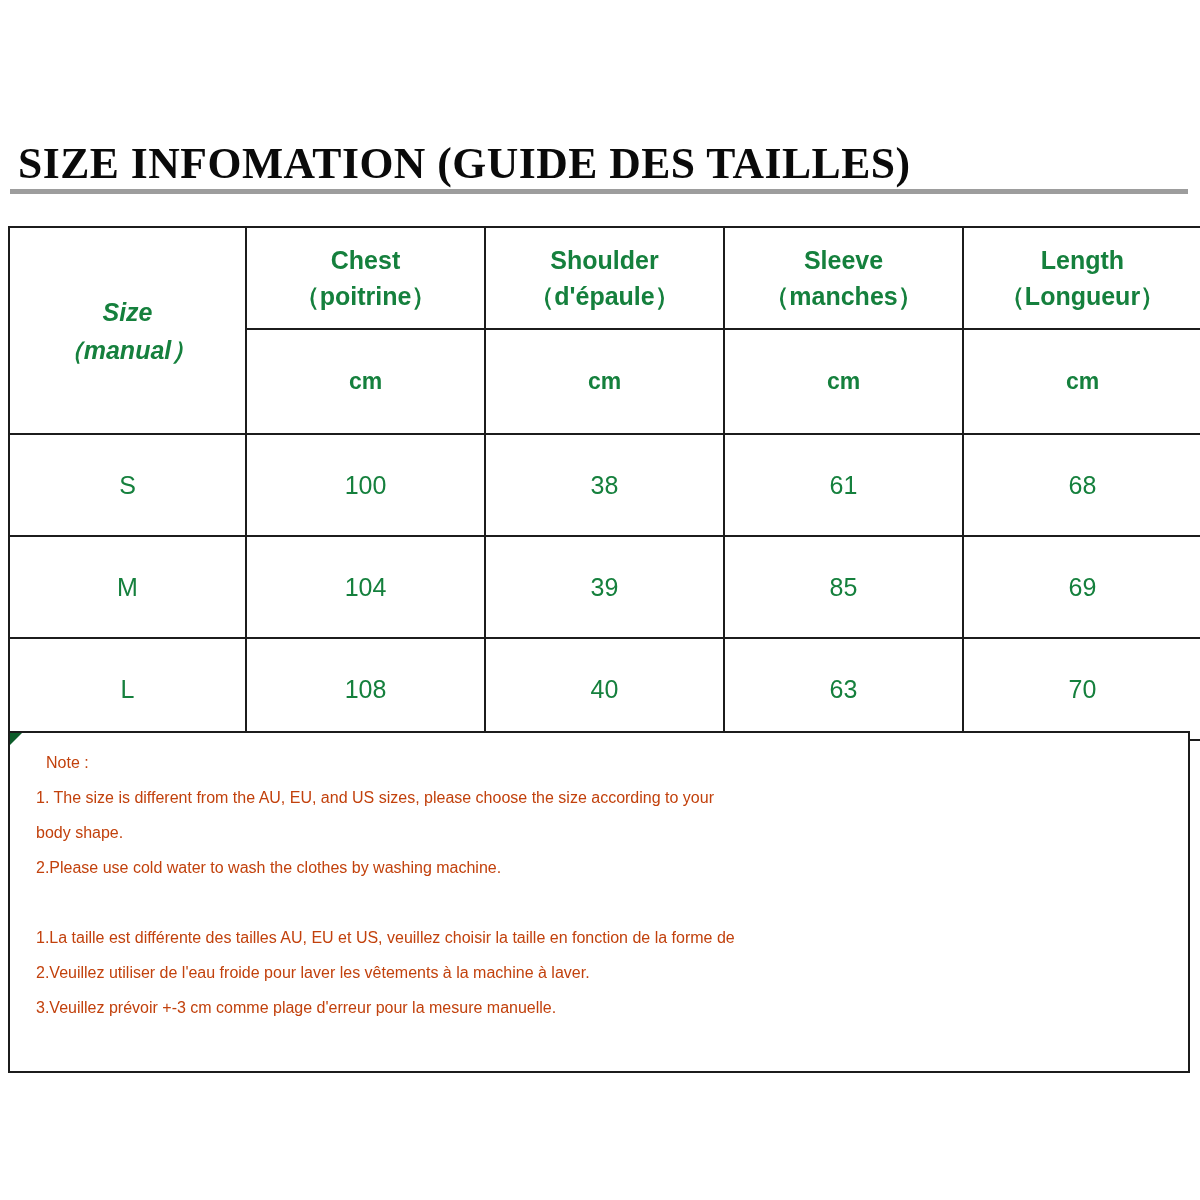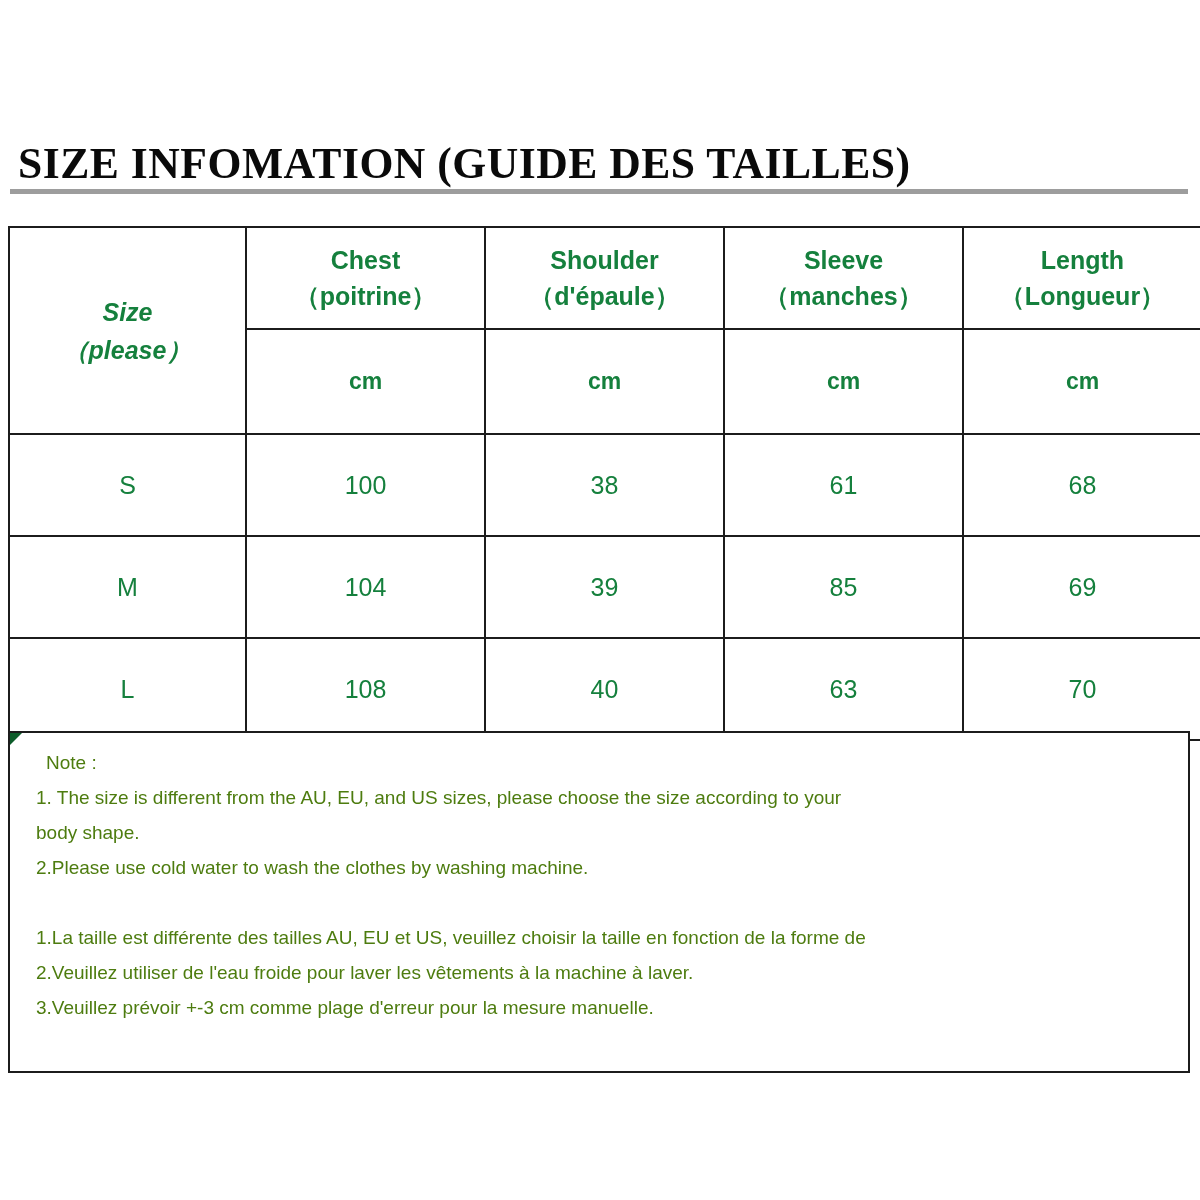--- a/index.html
+++ b/index.html
@@ -121,22 +121,22 @@
     border-left: 12px solid #0d5c2a;
     border-bottom: 12px solid transparent;
   }
   .note-inner {
     position: absolute;
     left: 26px;
     top: 12px;
     right: 10px;
   }
   .note-line {
-    color: #4d7c0f;
-    font-size: 19px;
+    color: #c2410c;
+    font-size: 16px;
     line-height: 35px;
     white-space: nowrap;
   }
   .note-heading {
     margin-left: 10px;
   }
   .note-gap {
     height: 35px;
   }
 </style>
@@ -148,21 +148,21 @@
   <div class="title-block">
     <div class="title-text">SIZE INFOMATION (GUIDE DES TAILLES)</div>
   </div>
   <div class="title-rule"></div>
 
   <table class="size-table">
     <tbody>
       <tr>
         <td class="col-size hdr-size" rowspan="2">
           <div>Size</div>
-          <div class="ln2">（please）</div>
+          <div class="ln2">（manual）</div>
         </td>
         <td class="col-metric hdr-main">
           <div>Chest</div>
           <div>（poitrine）</div>
         </td>
         <td class="col-metric hdr-main">
           <div>Shoulder</div>
           <div>（d'épaule）</div>
         </td>
         <td class="col-metric hdr-main">

